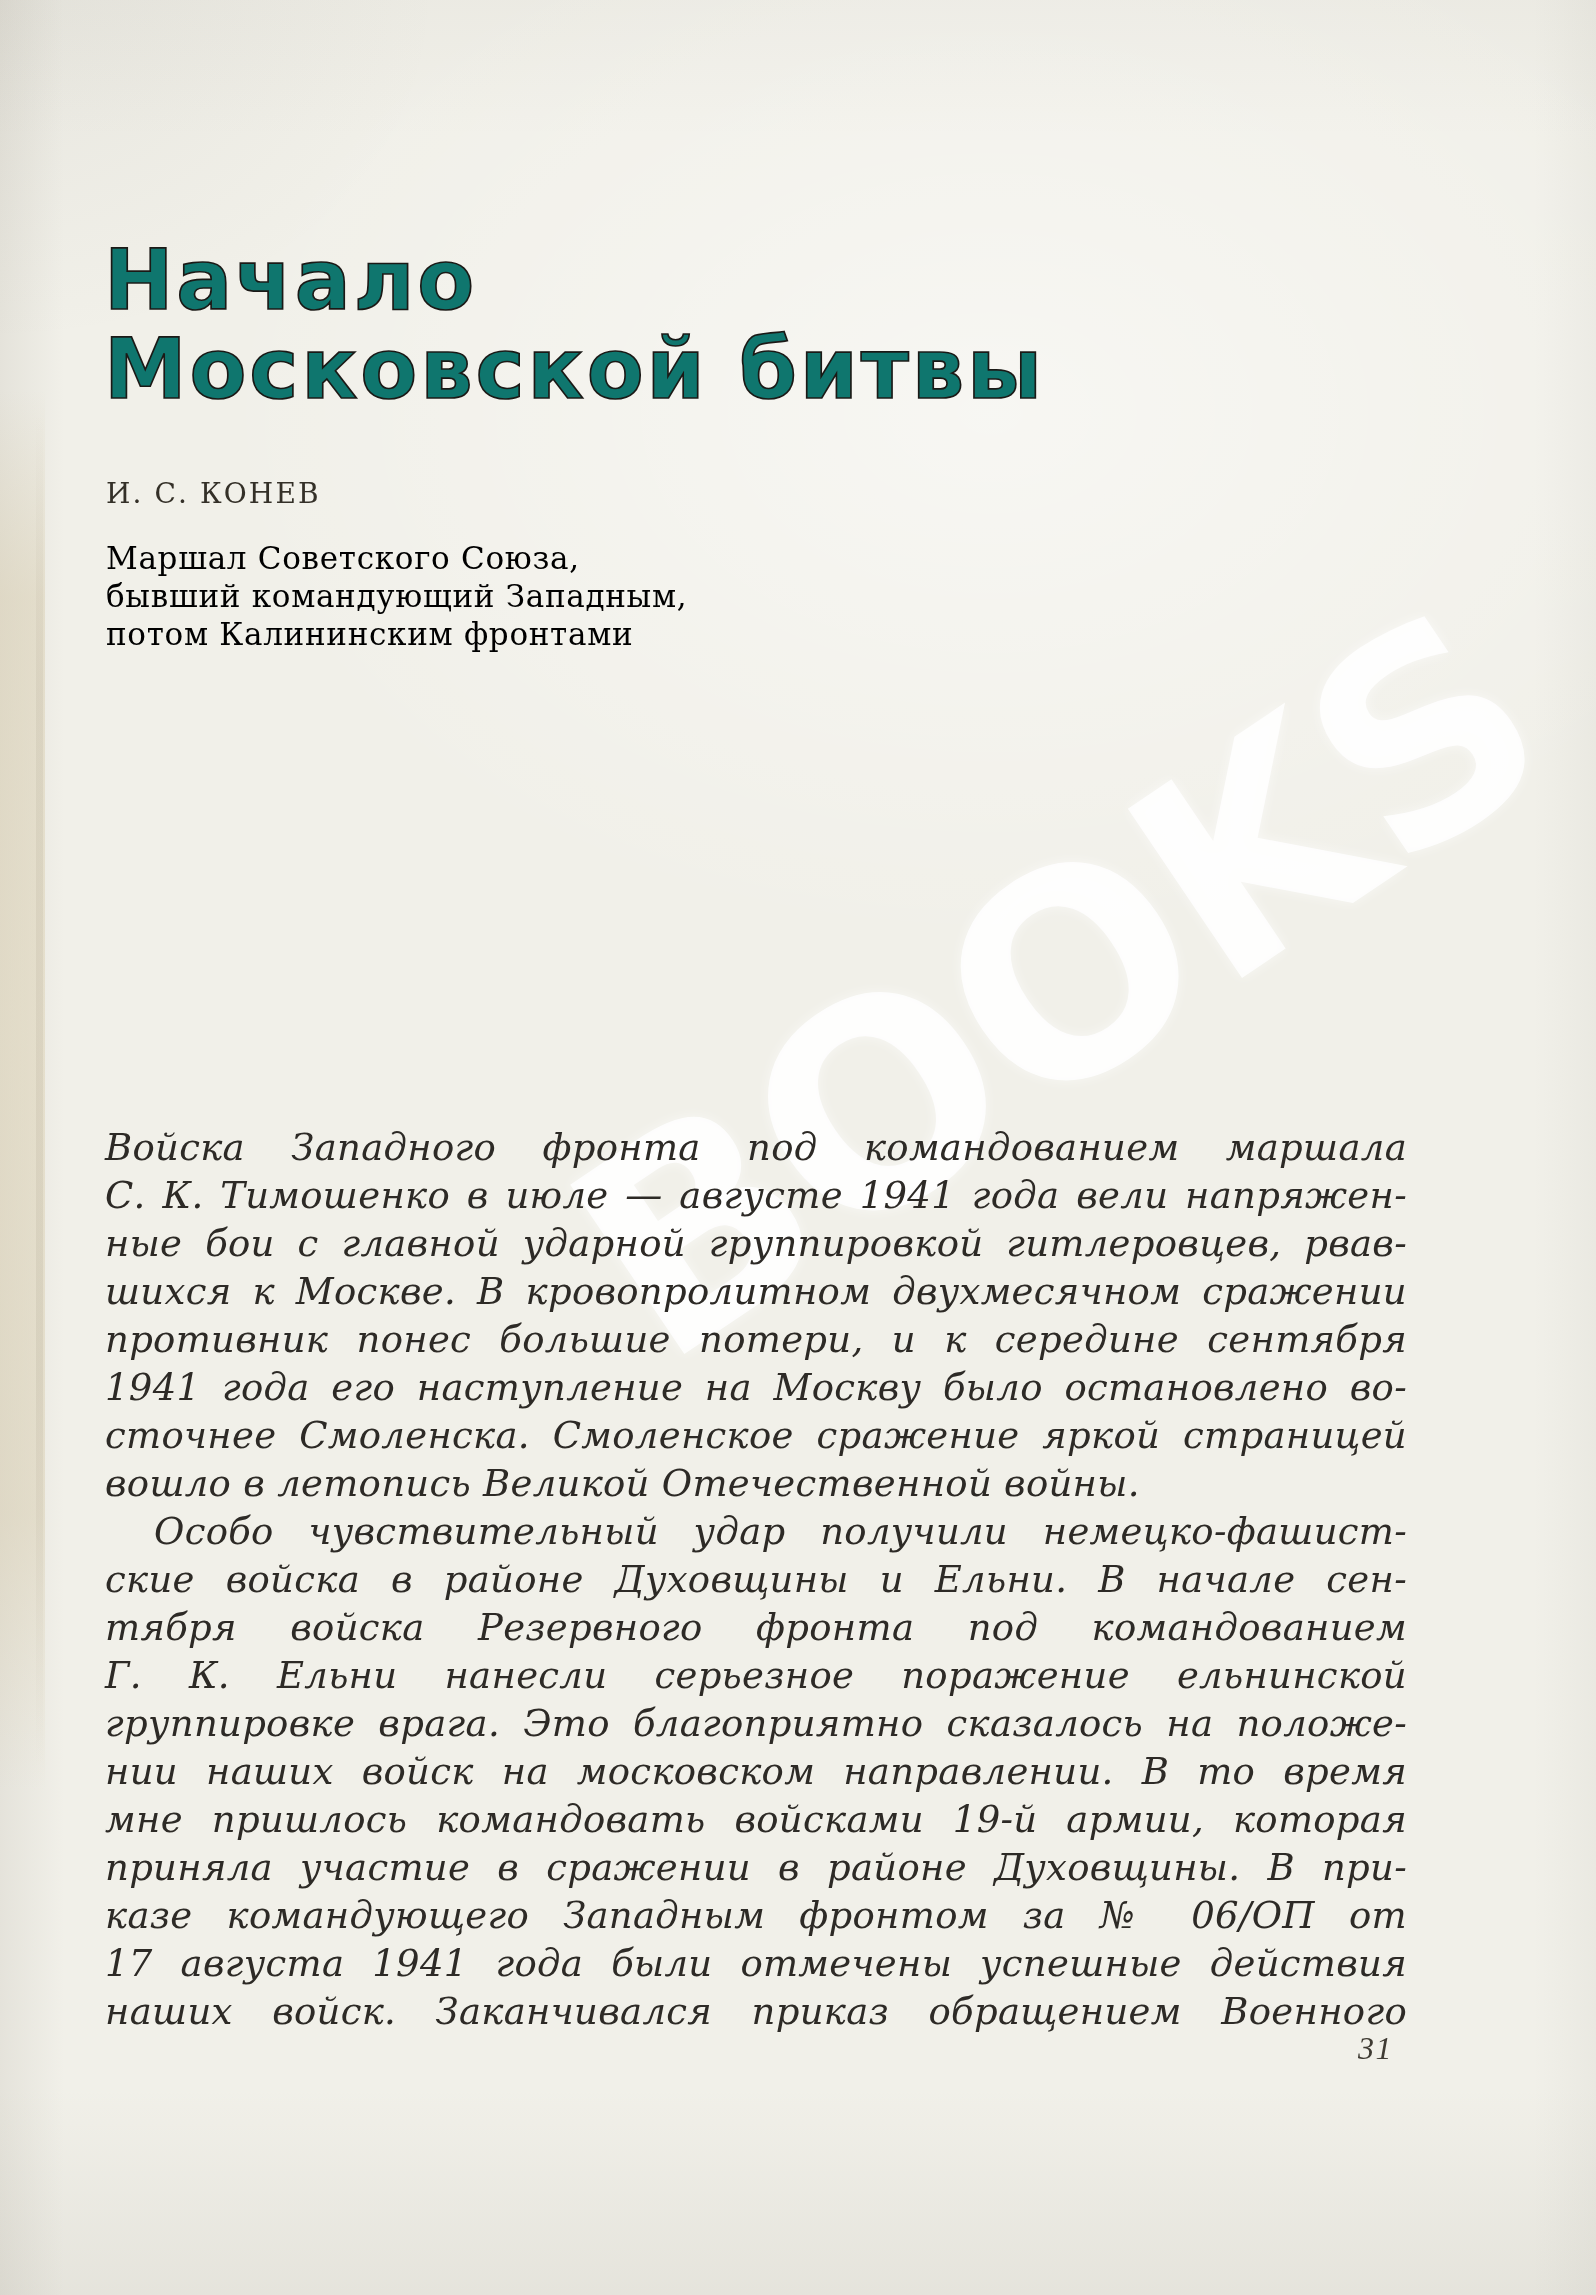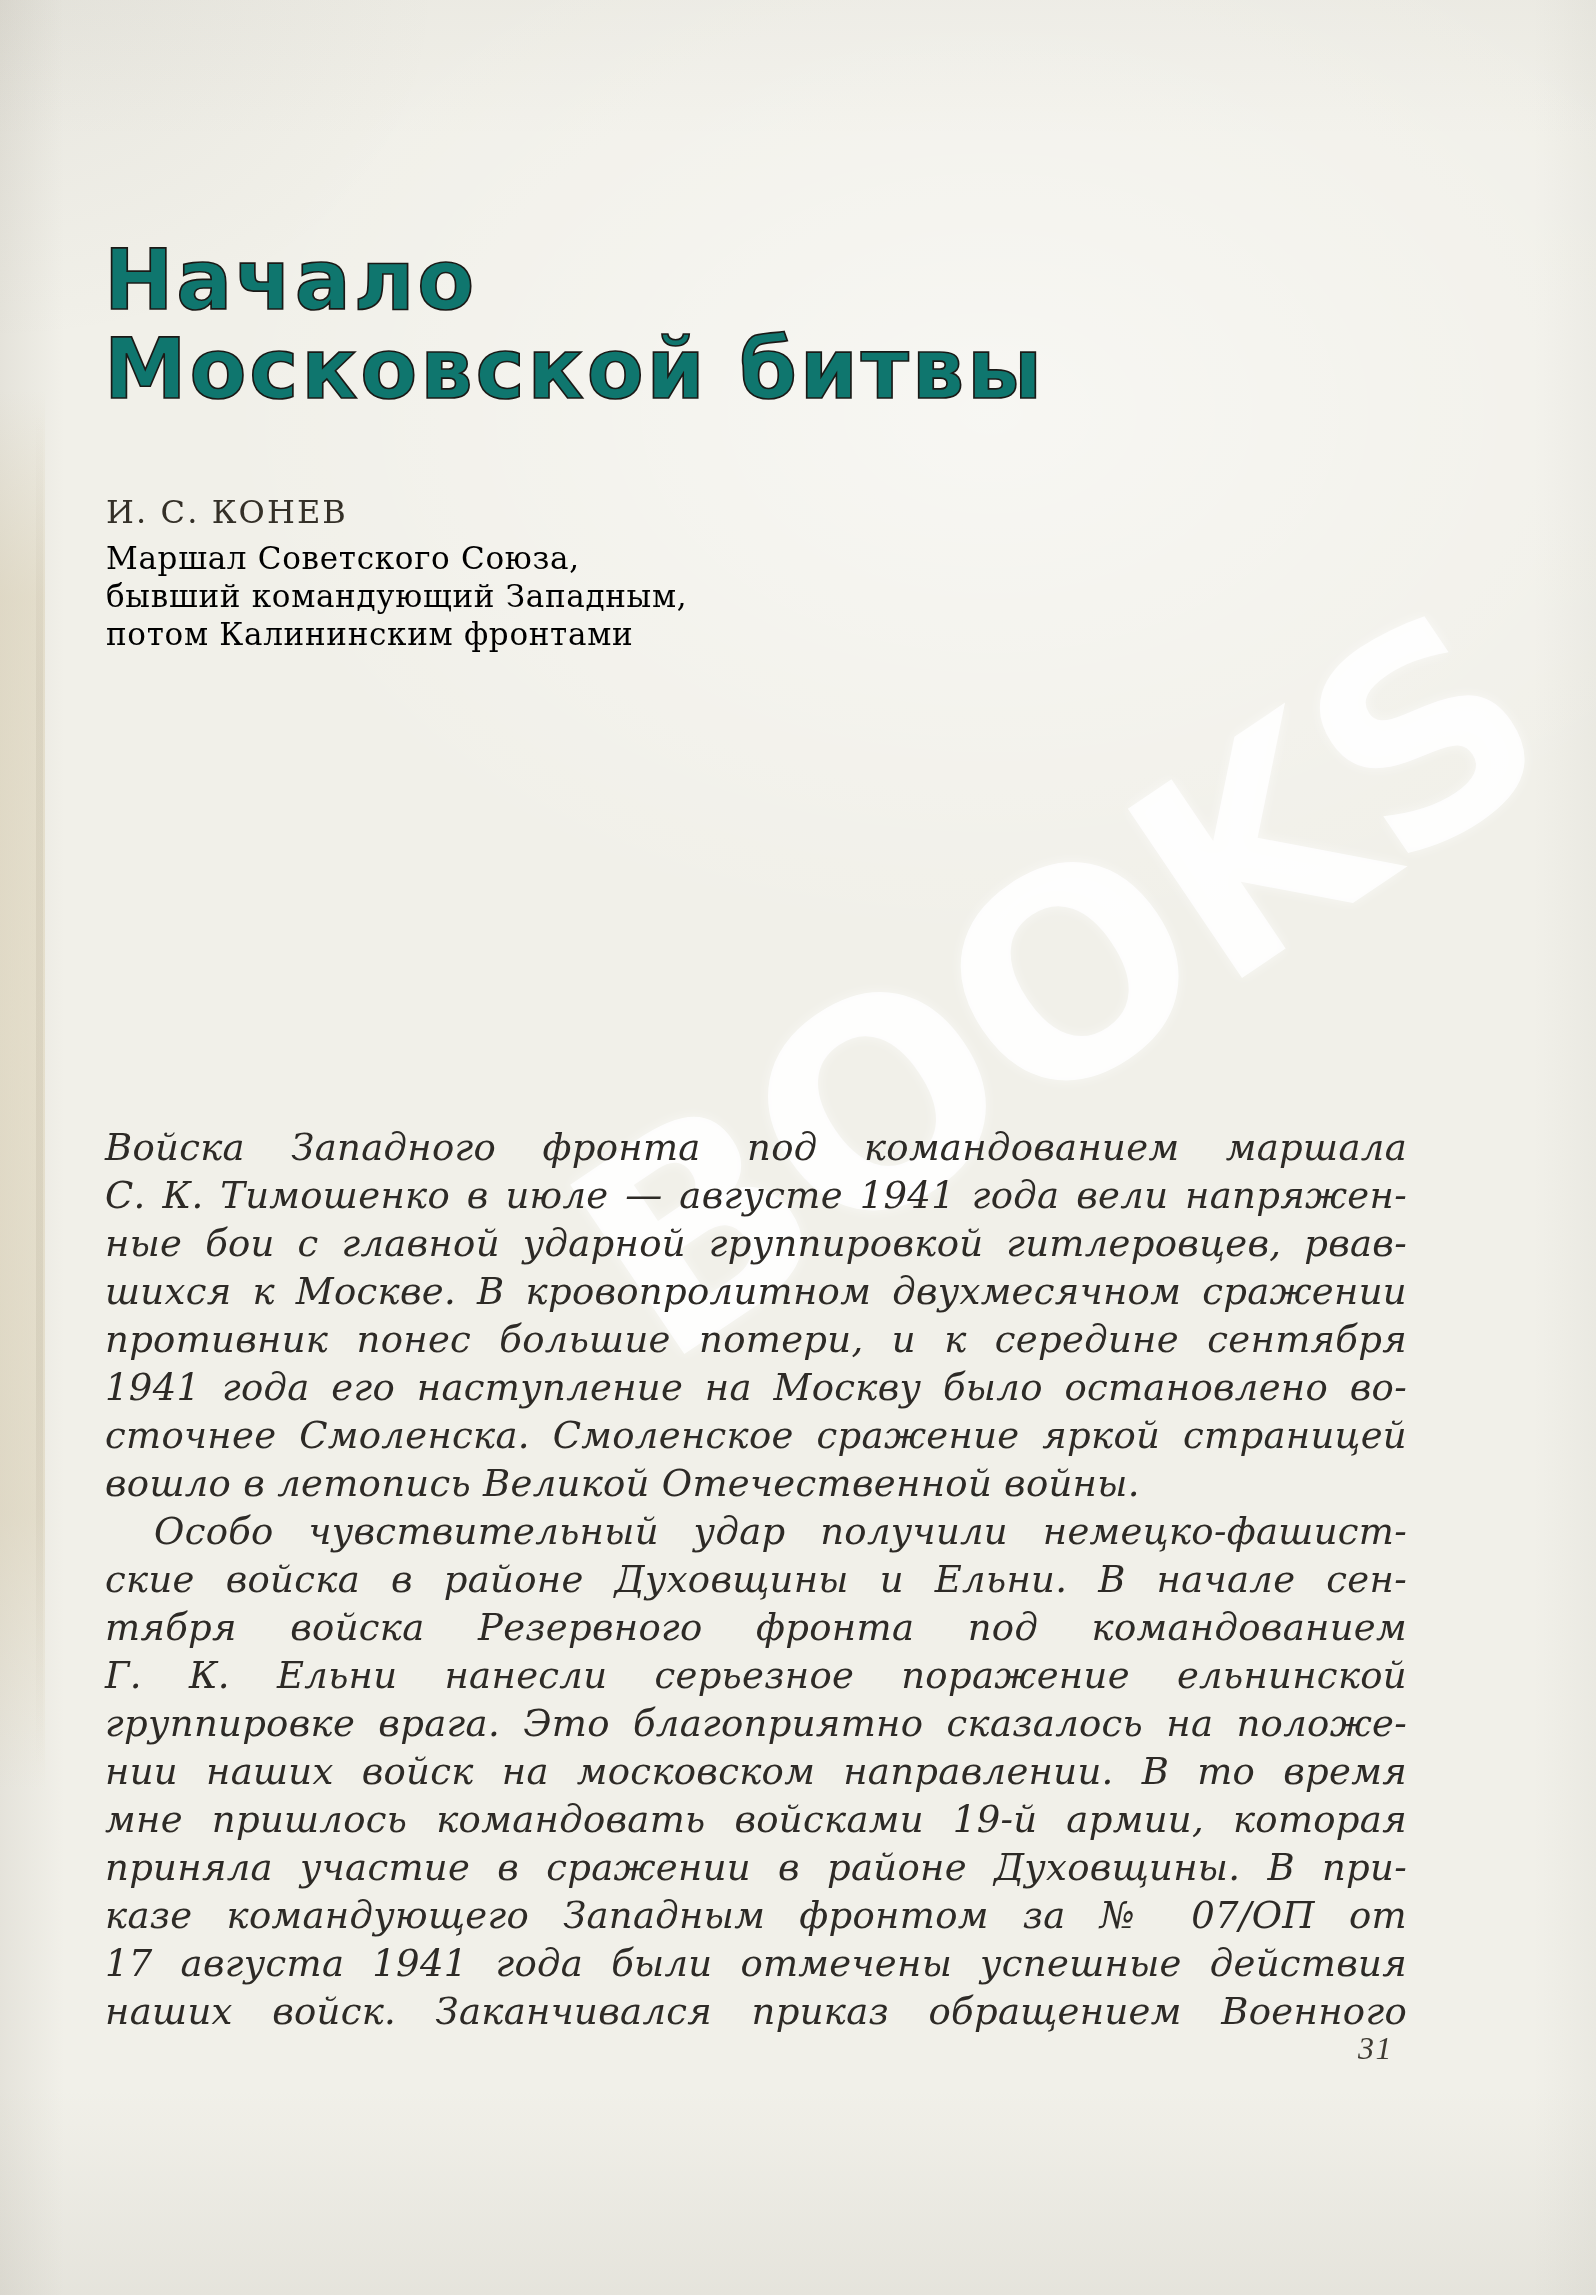--- a/index.html
+++ b/index.html
@@ -63,24 +63,23 @@
     font-family: "DejaVu Sans", sans-serif;
     font-weight: bold;
     font-size: 83px;
     line-height: 89px;
     letter-spacing: 2.8px;
     color: #0f766e;
     -webkit-text-stroke: 1.7px #1b1916;
   }
   .author {
     position: absolute; left: 106px; top: 477px;
-    font-size: 32px;
+    font-size: 28px;
     letter-spacing: 2.1px;
     color: #343028;
-    margin-top: 16px;
   }
   .roles {
     position: absolute; left: 106px; top: 523px;
     font-size: 31px;
     line-height: 38px;
     letter-spacing: 0.7px;
     color: #000000;
     margin-top: 16px;
   }
   .body-text {
@@ -146,21 +145,21 @@
     <div class="line">сточнее Смоленска. Смоленское сражение яркой страницей</div>
     <div class="line para-end">вошло в летопись Великой Отечественной войны.</div>
     <div class="line indent">Особо чувствительный удар получили немецко-фашист-</div>
     <div class="line">ские войска в районе Духовщины и Ельни. В начале сен-</div>
     <div class="line">тября войска Резервного фронта под командованием</div>
     <div class="line">Г. К. Ельни нанесли серьезное поражение ельнинской</div>
     <div class="line">группировке врага. Это благоприятно сказалось на положе-</div>
     <div class="line">нии наших войск на московском направлении. В то время</div>
     <div class="line">мне пришлось командовать войсками 19-й армии, которая</div>
     <div class="line">приняла участие в сражении в районе Духовщины. В при-</div>
-    <div class="line">казе командующего Западным фронтом за № 07/ОП от</div>
+    <div class="line">казе командующего Западным фронтом за № 06/ОП от</div>
     <div class="line">17 августа 1941 года были отмечены успешные действия</div>
     <div class="line">наших войск. Заканчивался приказ обращением Военного</div>
   </div>
 
   <div class="page-number">31</div>
 
 </div>
 
 
 </body></html>

